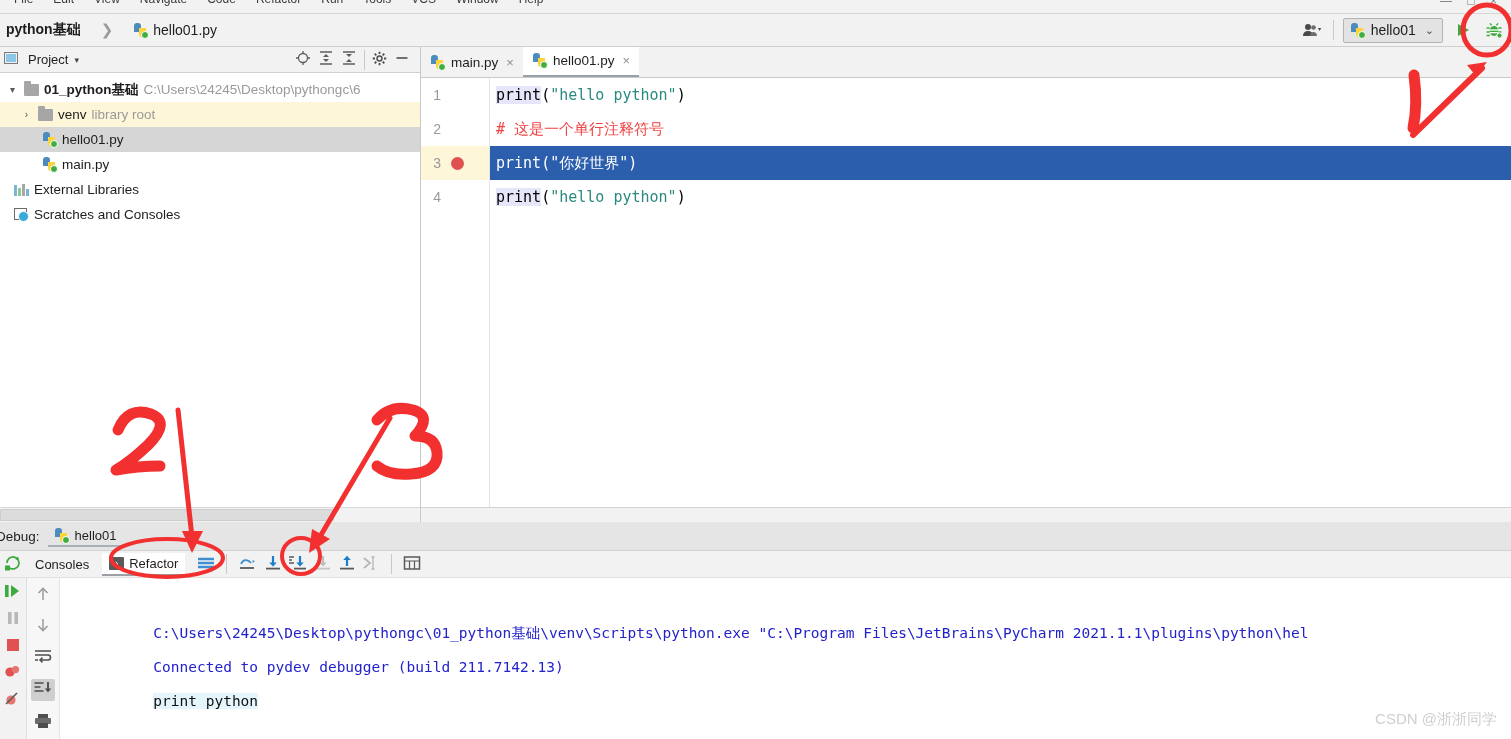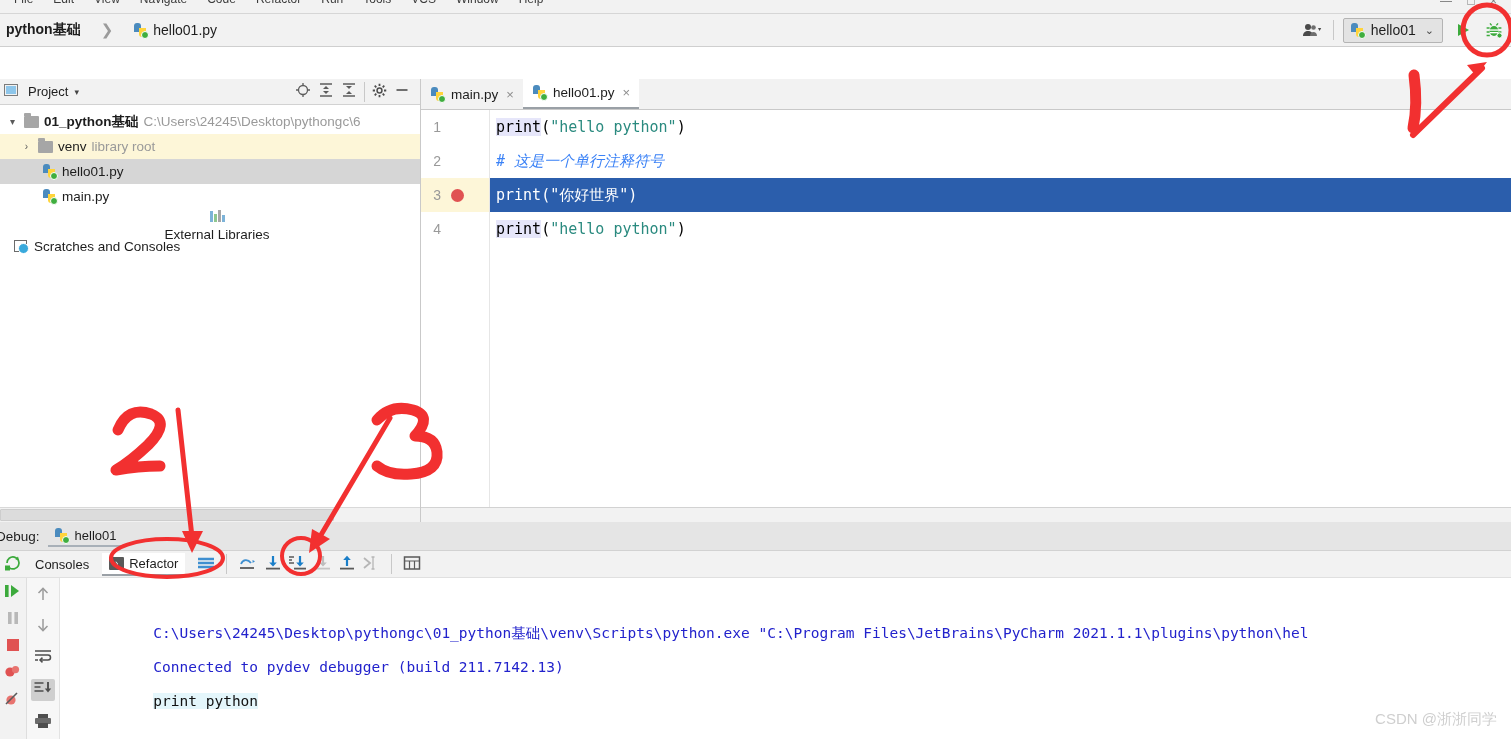--- a/index.html
+++ b/index.html
@@ -36,21 +36,21 @@
   
   .pyico{width:15px;height:15px;position:relative;display:inline-block;flex:none;}
   .pyico .p1{position:absolute;left:1px;top:0px;width:7px;height:9px;background:#4b8bbe;
     border-radius:3px 3px 0 0;}
   .pyico .p2{position:absolute;left:6px;top:5px;width:7px;height:9px;background:#ffd43b;
     border-radius:0 0 3px 3px;}
   .pyico .dot{position:absolute;right:-1px;bottom:-1px;width:6px;height:6px;background:#3fae3f;
     border-radius:50%;border:1px solid #fff;}
 
   
-  .main{flex:1;display:flex;min-height:0;margin-top:32px;}
+  .main{flex:1;display:flex;min-height:0;}
 
   
   .proj{width:420px;display:flex;flex-direction:column;background:#fff;
     border-right:1px solid #c9c9c9;}
   .projhdr{height:25px;background:#f2f2f2;border-bottom:1px solid #d2d2d2;
     display:flex;align-items:center;padding:0 4px;gap:6px;}
   .projhdr .title{font-size:13px;margin-left:4px;}
   .projhdr .caret{font-size:9px;color:#444;}
   .projhdr .tools{margin-left:auto;display:flex;align-items:center;gap:7px;padding-right:6px;}
   .projtree{flex:1;overflow:hidden;padding-top:4px;font-size:13.5px;}
@@ -92,21 +92,21 @@
   .glin .num{width:10px;text-align:right;}
   .lines{flex:1;min-width:0;}
   .ln{height:34px;display:flex;align-items:center;padding-left:6px;white-space:pre;}
   .ln.exec{background:#2b5eac;color:#fff;}
   .kw-print{background:#e6e6fa;color:#000;}
   .ln.exec .kw-print{background:transparent;color:#fff;}
   .str{color:#2a8a7f;}
   .ln.exec .str{color:#fff;}
   .punc{color:#000;}
   .ln.exec .punc{color:#fff;}
-  .cmt{color:#3b82f6;font-style:italic;}
+  .cmt{color:#ef4444;}
 
   
   .botsplit{height:14px;background:#f2f2f2;border-top:1px solid #d2d2d2;}
   .debug{height:217px;display:flex;flex-direction:column;background:#fff;flex:none;}
   .dbghdr{height:28px;background:#e5e5e5;border-bottom:1px solid #d2d2d2;
     display:flex;align-items:center;gap:8px;padding-left:0;}
   .dbghdr .lbl{font-size:13.5px;margin-left:-4px;}
   .dbgtabrow{display:flex;align-items:center;gap:6px;padding:0 6px;height:26px;
     border-bottom:1px solid #e0e0e0;background:#f2f2f2;}
   .dtab{display:flex;align-items:center;gap:5px;padding:3px 7px;font-size:13px;cursor:pointer;}
@@ -276,21 +276,21 @@
 
         <div class="row" style="padding-left:42px;">
           <span class="pyico">
               <i class="p1"></i>
               <i class="p2"></i>
               <i class="dot"></i>
             </span>
           <span>main.py</span>
         </div>
 
-        <div class="row" style="padding-left:14px;flex-direction:column;">
+        <div class="row" style="padding-left:14px;">
           <span class="libico">
             <i style="height:11px;background:#7db3d8;"></i>
               <i style="height:8px;background:#8fc78f;"></i>
               <i style="height:12px;background:#a7a7a7;"></i>
               <i style="height:7px;background:#7db3d8;"></i>
           </span>
           <span>External Libraries</span>
         </div>
 
         <div class="row" style="padding-left:14px;">

